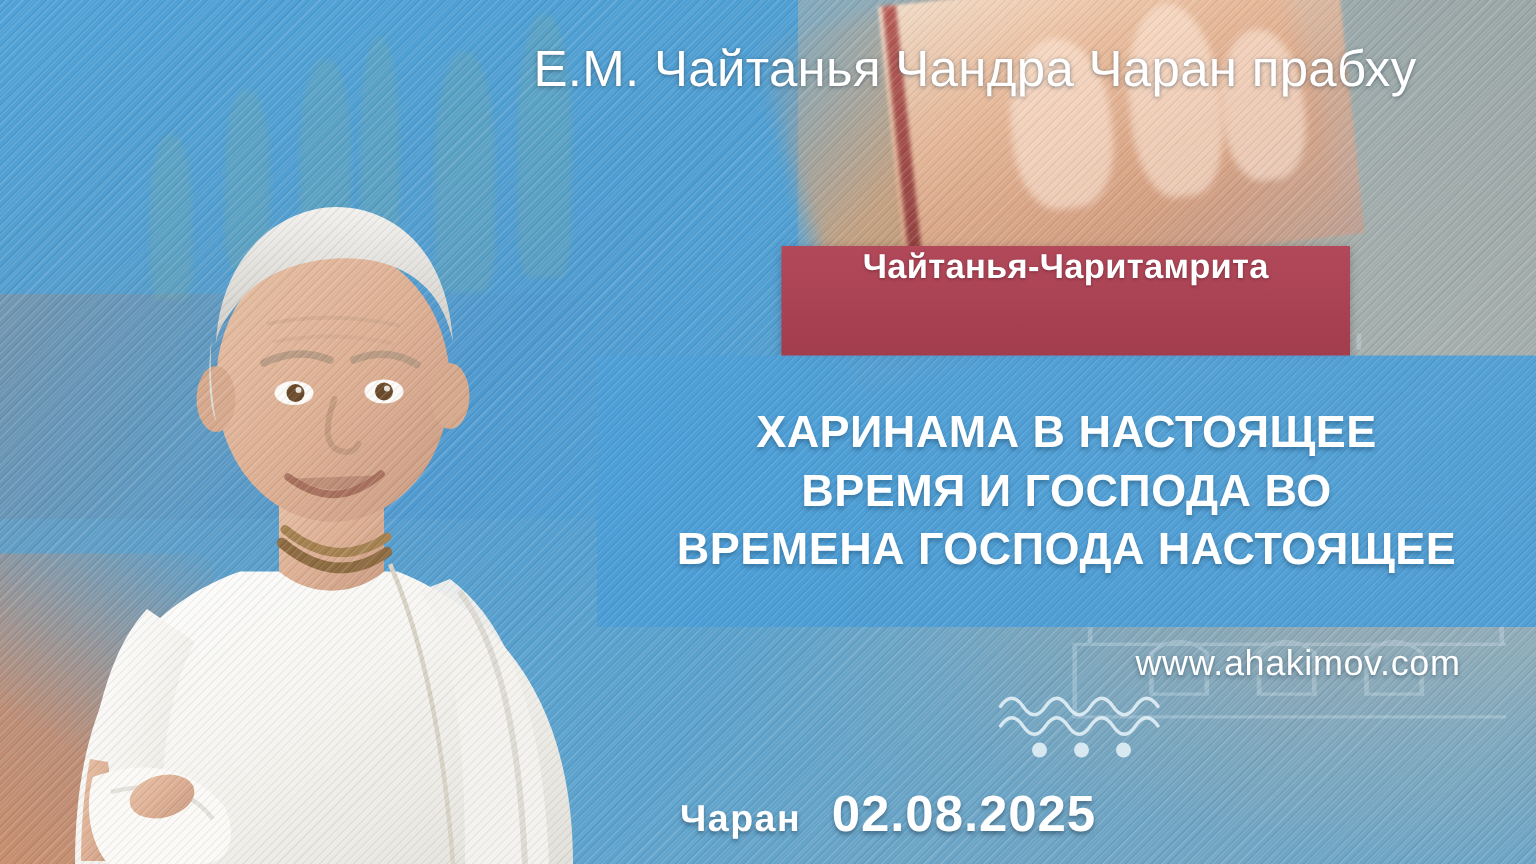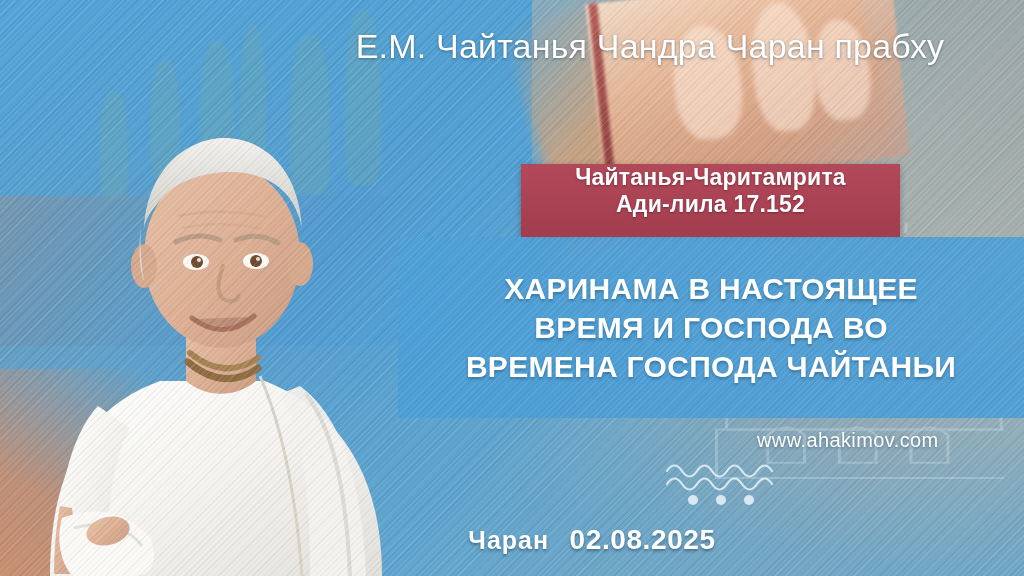--- a/index.html
+++ b/index.html
@@ -180,21 +180,21 @@
     line-height:1.30;
     text-align:center;
     letter-spacing:.3px;
     text-shadow:0 2px 3px rgba(25,70,105,.45);
     white-space:nowrap;
   }
 
   .site-url {
     position:absolute;
     left:757px; top:429px;
-    font-size:20px;
+    font-size:24px;
     color:#ffffff;
     letter-spacing:.4px;
     text-shadow:0 1px 3px rgba(40,70,90,.55);
     white-space:nowrap;
   }
 
   .ornament {
     position:absolute;
     left:661px; top:457px;
     width:120px; height:52px;
@@ -211,21 +211,21 @@
   .event-city {
     color:#ffffff;
     font-size:25px;
     font-weight:bold;
     letter-spacing:1px;
     text-shadow:0 2px 3px rgba(35,65,90,.55);
   }
   .event-city::first-letter { font-size:31px; }
   .event-date {
     color:#ffffff;
-    font-size:28px;
+    font-size:34px;
     font-weight:bold;
     letter-spacing:.6px;
     margin-left:16px;
     text-shadow:0 2px 3px rgba(35,65,90,.55);
   }
 </style>
 </head>
 <body>
 
 <div id="poster">
@@ -347,28 +347,27 @@
     </svg>
   </div>
 
   <div class="stripes"></div>
   <div class="stripes-soft"></div>
 
   <div class="speaker-name">Е.М. Чайтанья Чандра Чаран прабху</div>
 
   <div class="ref-banner">
     <div class="ref-line">Чайтанья-Чаритамрита</div>
-    <div class="ref-line">Ади-лила 17.152</div>
   </div>
 
   <div class="title-banner">
     <div class="stripes"></div>
     <div class="headline">ХАРИНАМА В НАСТОЯЩЕЕ</div>
     <div class="headline">ВРЕМЯ И ГОСПОДА ВО</div>
-    <div class="headline">ВРЕМЕНА ГОСПОДА ЧАЙТАНЬИ</div>
+    <div class="headline">ВРЕМЕНА ГОСПОДА НАСТОЯЩЕЕ</div>
   </div>
 
   <div class="site-url">www.ahakimov.com</div>
 
   <div class="ornament">
     <svg viewBox="0 0 120 52" aria-hidden="true">
       <g fill="none" stroke="#e9f4fa" stroke-width="2.2" opacity=".85" stroke-linecap="round">
         <path d="M6 14 q7.5 -11 15 0 t15 0 t15 0 t15 0 t15 0 t15 0 t15 0"></path>
         <path d="M6 27 q7.5 -11 15 0 t15 0 t15 0 t15 0 t15 0 t15 0 t15 0"></path>
       </g>

